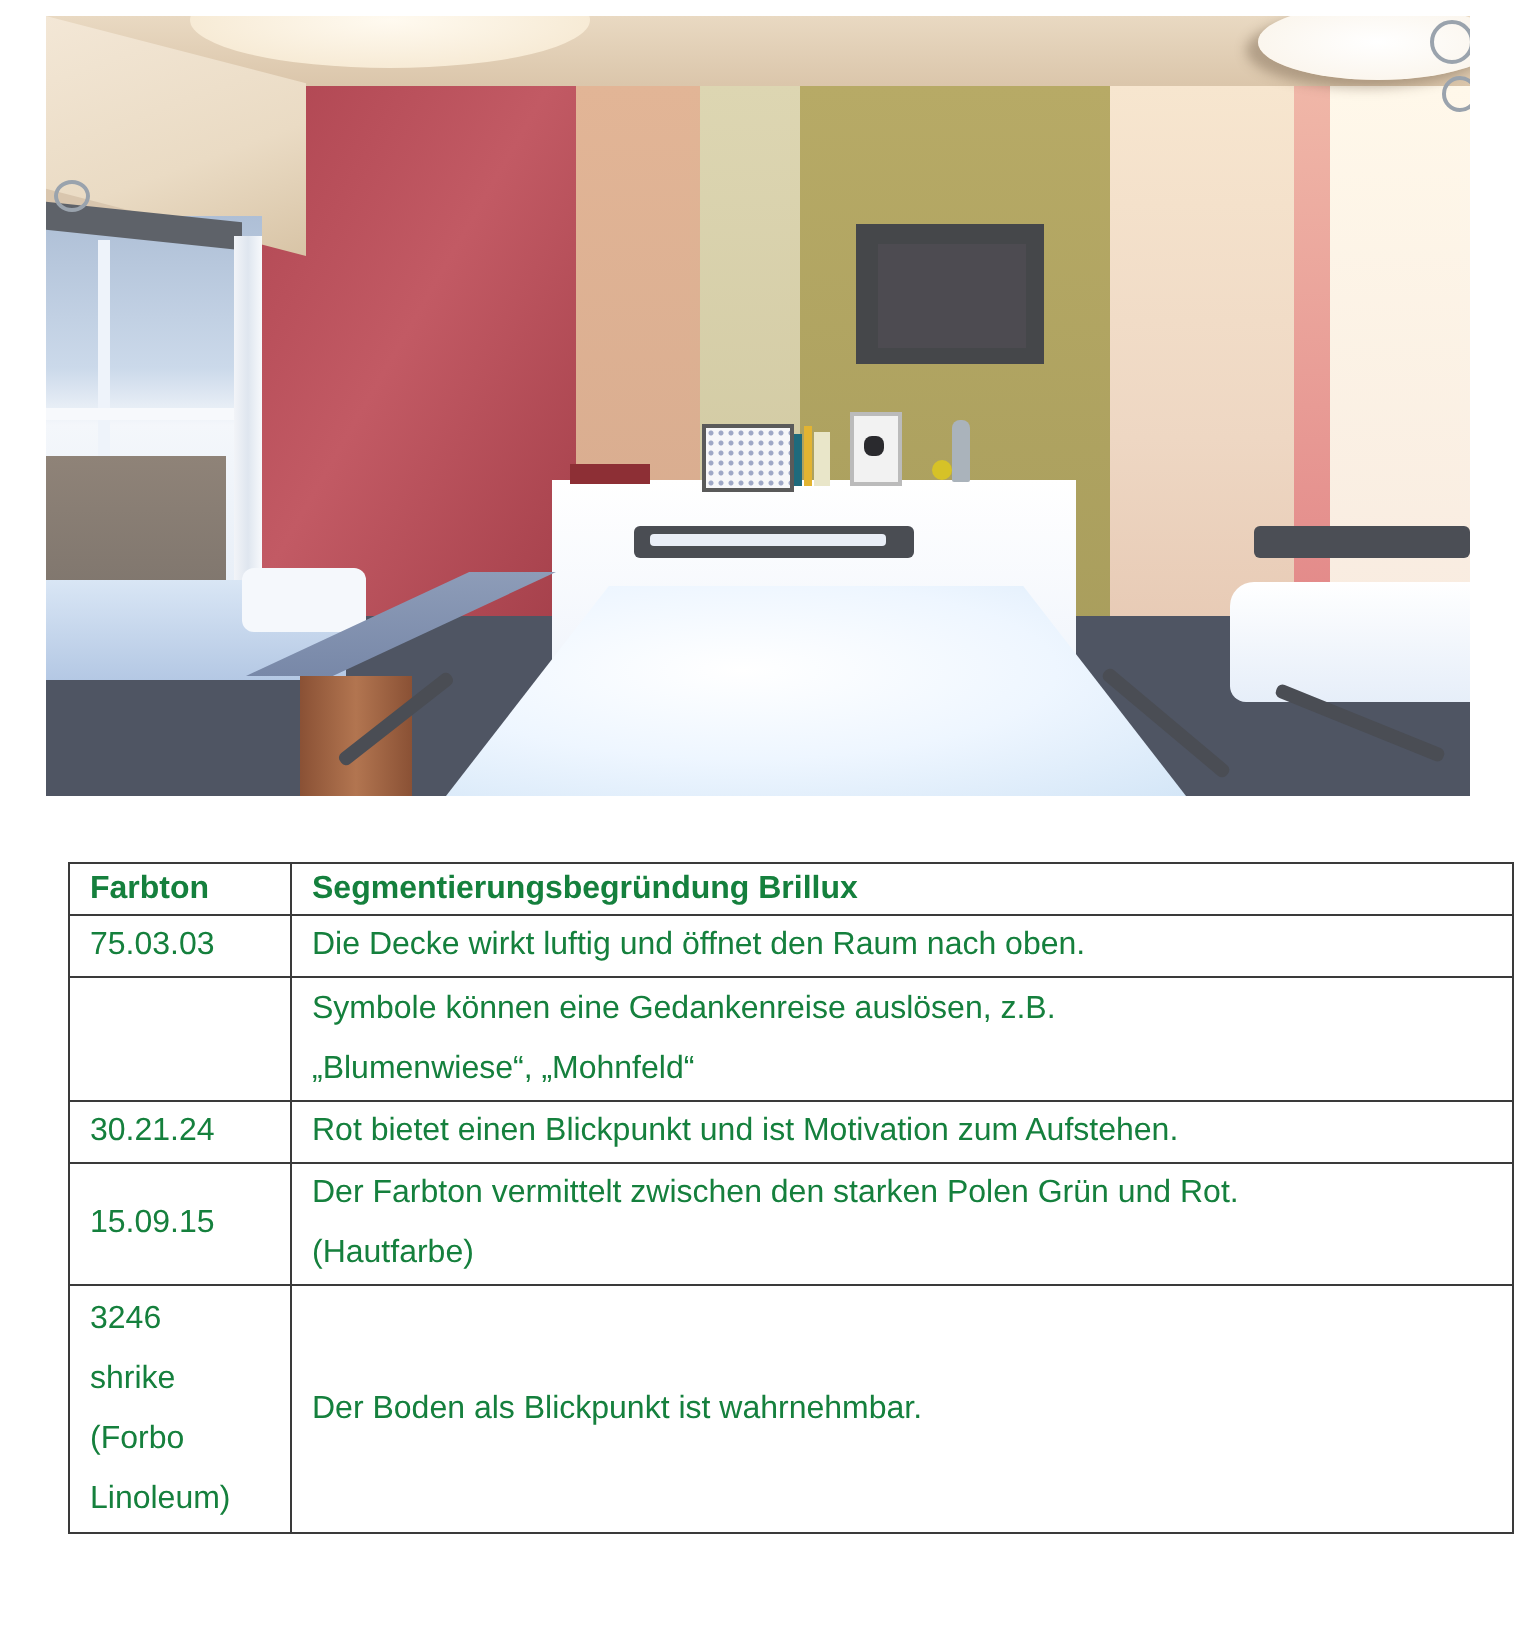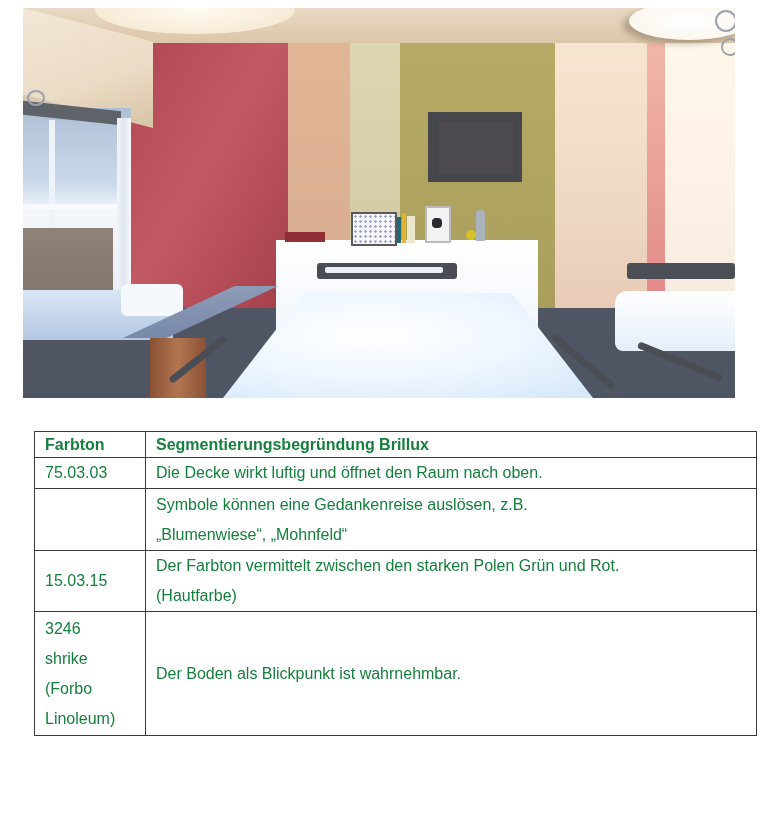--- a/index.html
+++ b/index.html
@@ -155,22 +155,26 @@
     <td class="col1"><span>75.03.03</span></td>
     <td><span>Die Decke wirkt luftig und öffnet den Raum nach oben.</span></td>
   </tr>
   <tr class="r2">
     <td class="col1"><span></span></td>
     <td class="multiline">
       <span>Symbole können eine Gedankenreise auslösen, z.B.</span>
       <span>„Blumenwiese“, „Mohnfeld“</span>
     </td>
   </tr>
+  <tr class="r3">
+    <td class="col1"><span>30.21.24</span></td>
+    <td><span>Rot bietet einen Blickpunkt und ist Motivation zum Aufstehen.</span></td>
+  </tr>
   <tr class="r5">
-    <td class="col1"><span>15.03.15</span></td>
+    <td class="col1"><span>15.09.15</span></td>
     <td class="multiline">
       <span>Der Farbton vermittelt zwischen den starken Polen Grün und Rot.</span>
       <span>(Hautfarbe)</span>
     </td>
   </tr>
   <tr class="r6">
     <td class="col1 multiline">
       <span>3246</span>
       <span>shrike</span>
       <span>(Forbo</span>

